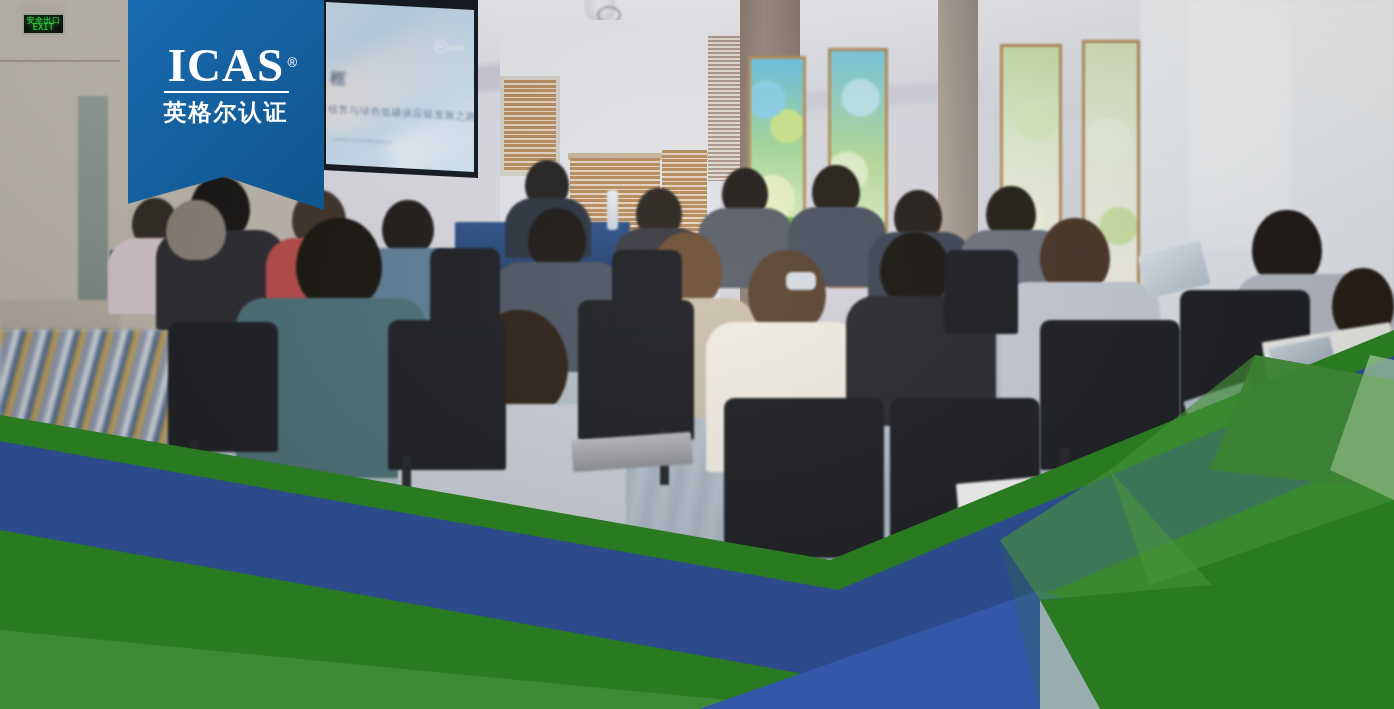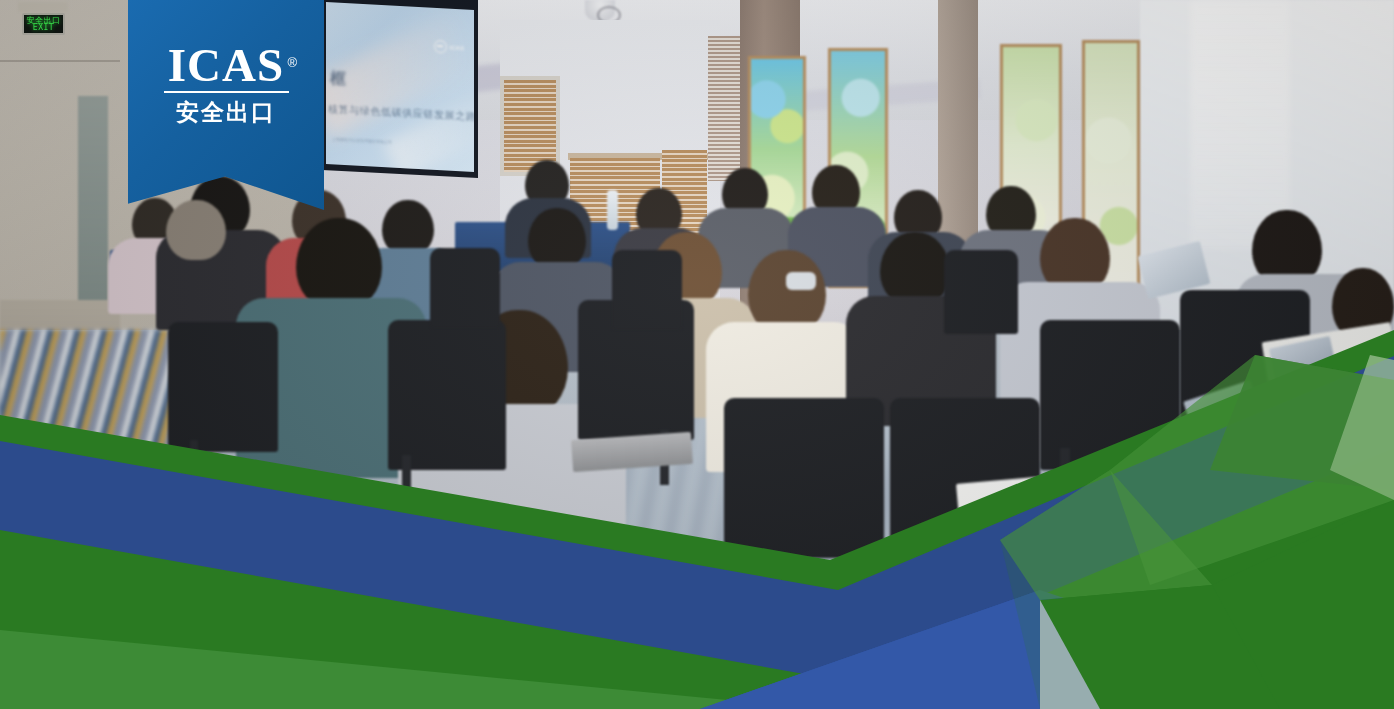--- a/index.html
+++ b/index.html
@@ -454,21 +454,21 @@
     <div class="desk" style="left:572px; top:436px; width:120px; height:32px; background:linear-gradient(180deg,#b7b8bb,#8e9093); transform:rotate(-4deg);"></div>
 
     <div class="grade"></div>
   </div>
 
   <div class="brand-banner">
     <div class="brand-word">
       <span>ICAS</span><span class="brand-reg">®</span>
     </div>
     <div class="brand-rule"></div>
-    <div class="brand-cn">安全出口</div>
+    <div class="brand-cn">英格尔认证</div>
   </div>
 
   <div class="geo">
     <svg width="1394" height="709" viewBox="0 0 1394 709" xmlns="http://www.w3.org/2000/svg">
 
       <polygon points="0,415 830,560 1394,330 1394,709 0,709" fill="#2a7a22"></polygon>
 
       <polygon points="0,441 838,590 1394,356 1394,448 838,680 0,530" fill="#2c4b8c"></polygon>
 
       <polygon points="0,630 820,709 0,709" fill="#3d8b36"></polygon>

